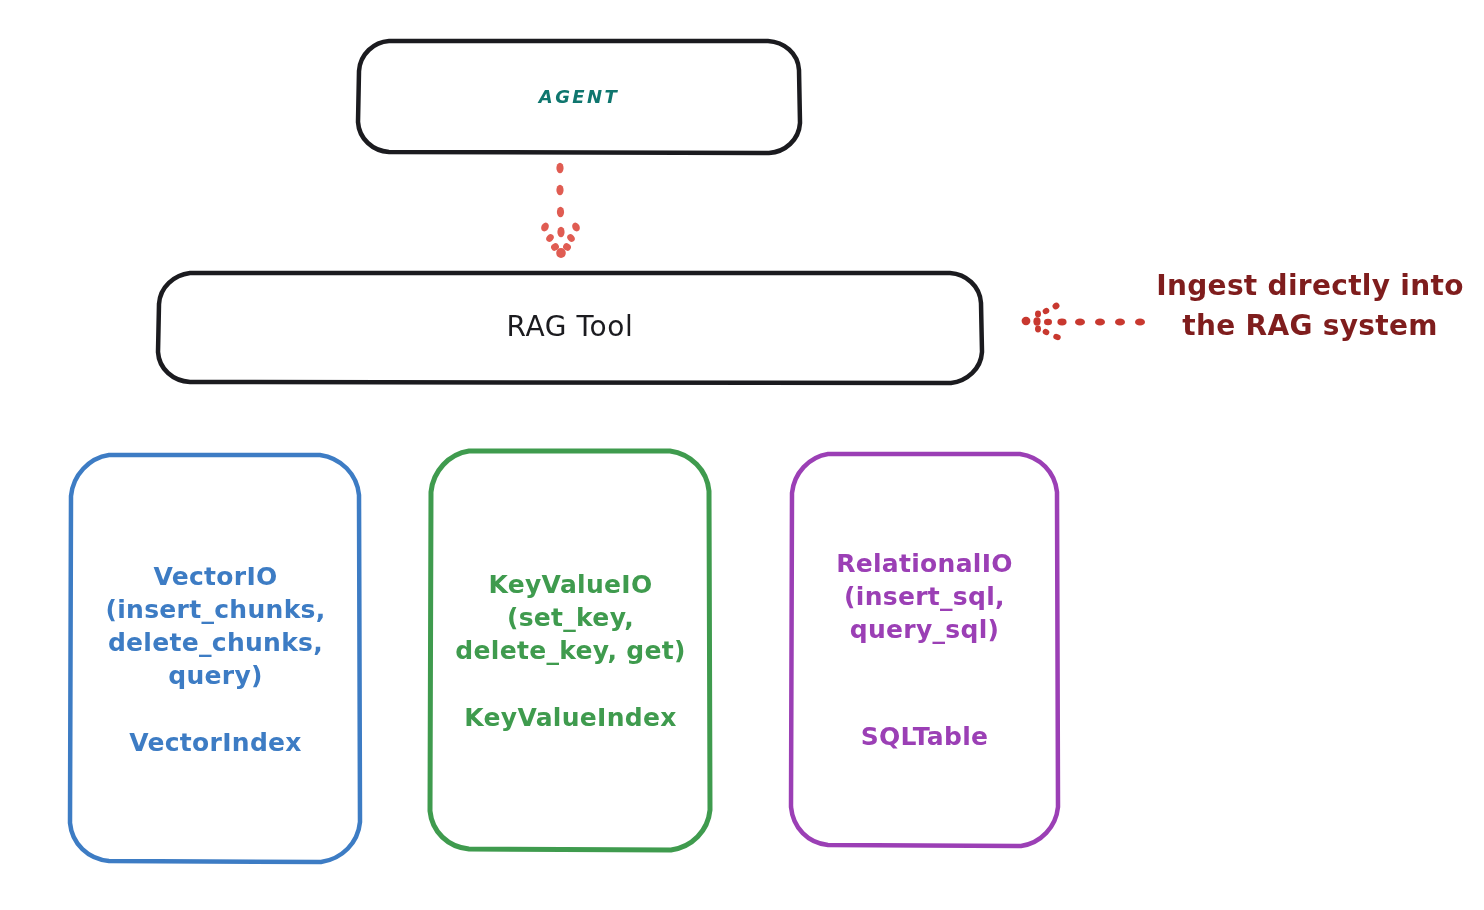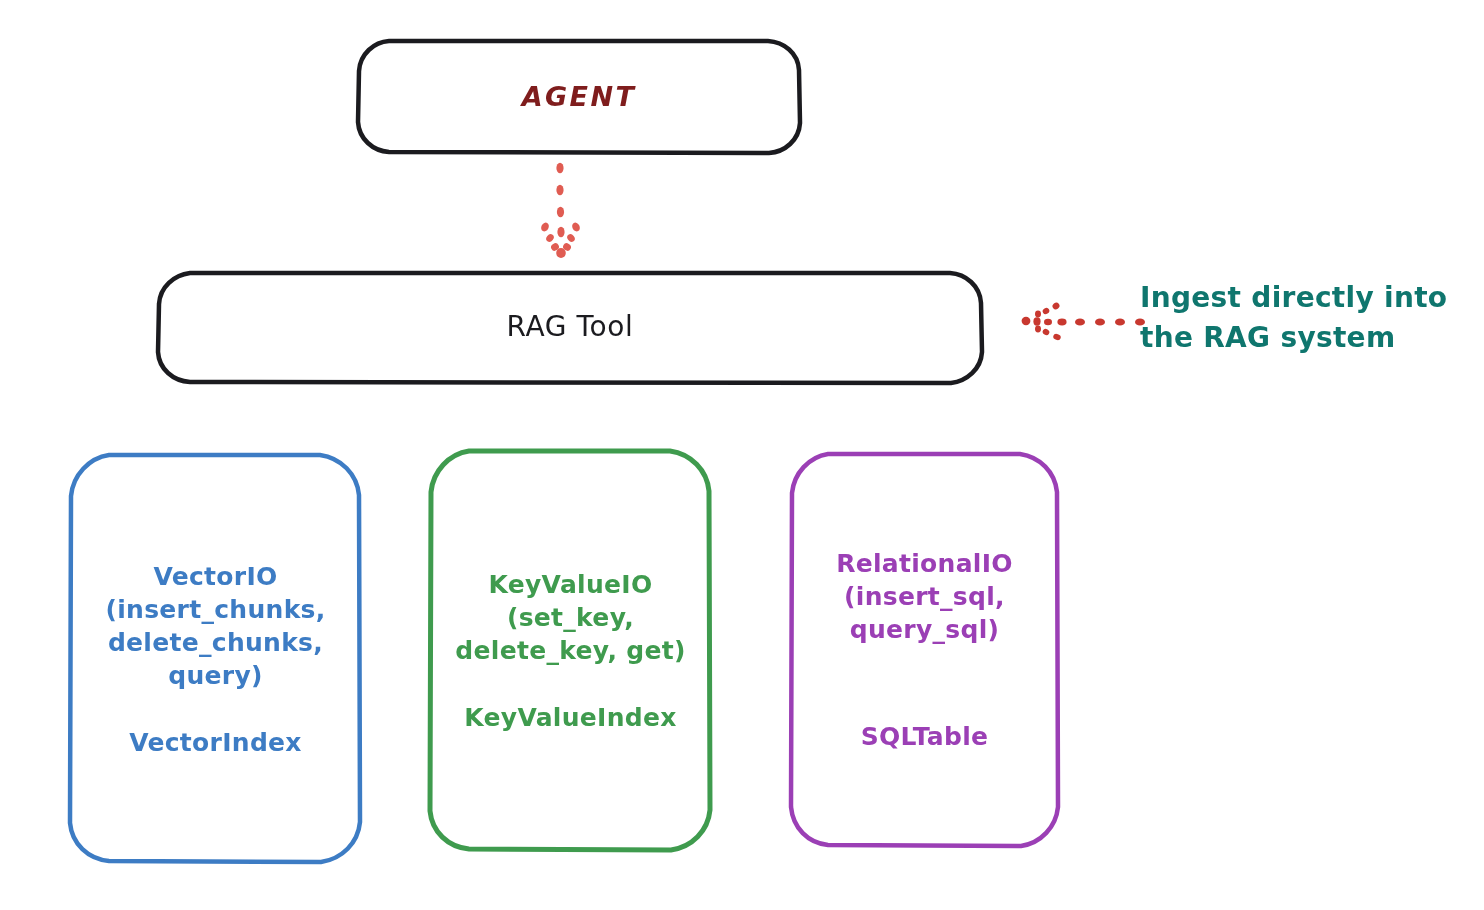--- a/index.html
+++ b/index.html
@@ -46,25 +46,25 @@
 
   
   #agent-node {
     left: 356px;
     top: 38px;
     width: 446px;
     height: 117px;
   }
   #agent-node .node-label {
     font-family: "DejaVu Sans", sans-serif;
-    font-size: 27px;
+    font-size: 18px;
     font-style: italic;
     font-weight: 600;
     letter-spacing: 2.4px;
-    color: #7f1d1d;
+    color: #0f766e;
     text-align: center;
   }
 
   
   #ragtool-node {
     left: 156px;
     top: 270px;
     width: 828px;
     height: 114px;
   }
@@ -133,28 +133,28 @@
   #ingest-arrow {
     position: absolute;
     left: 1016px;
     top: 300px;
     width: 130px;
     height: 44px;
   }
   #ingest-annotation {
     position: absolute;
     left: 1140px;
-    top: 278px;
+    top: 266px;
     width: 340px;
     font-family: "DejaVu Sans", sans-serif;
     font-size: 28px;
     font-weight: 600;
     line-height: 1.42;
-    color: #0f766e;
-    text-align: left;
+    color: #7f1d1d;
+    text-align: center;
     white-space: pre-line;
     letter-spacing: 0.3px;
   }
 </style>
 </head>
 <body>
 
 <div id="canvas">
 
   <div class="node" id="agent-node">

